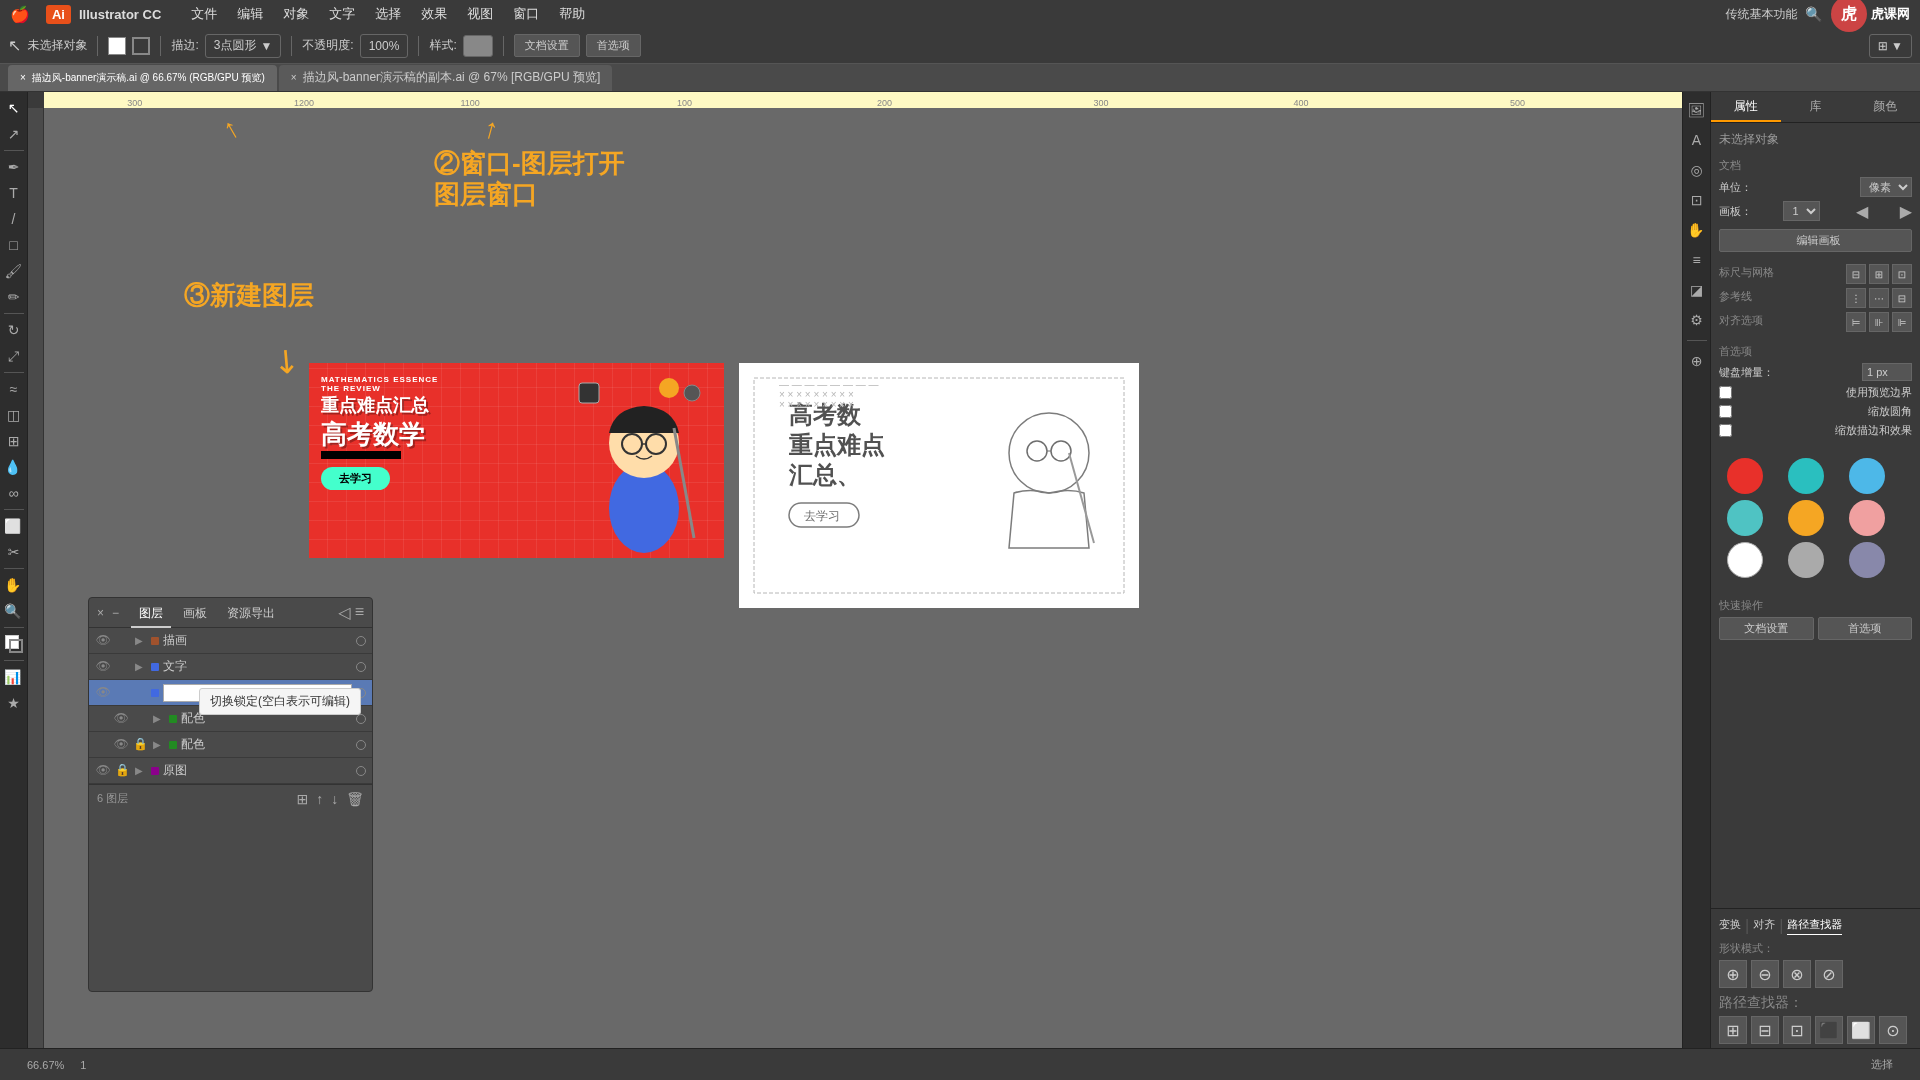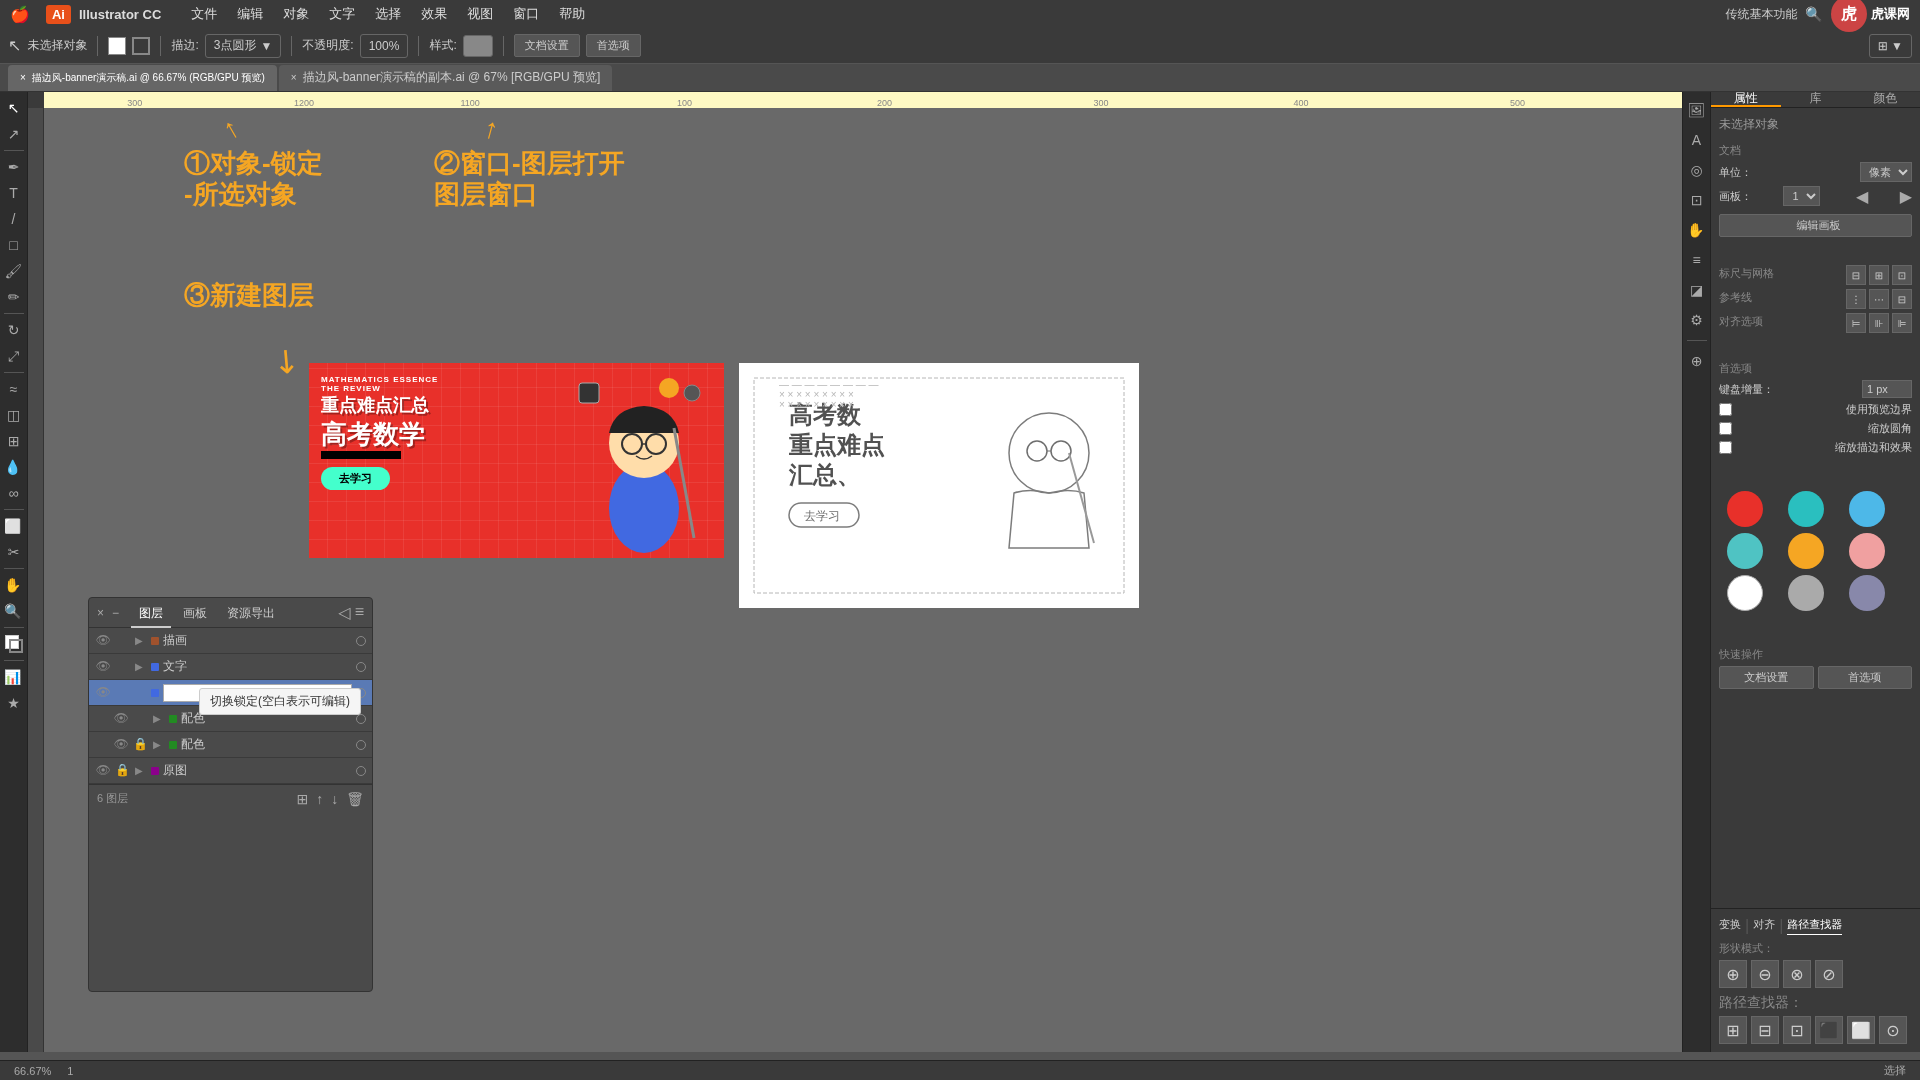--- a/index.html
+++ b/index.html
@@ -97,30 +97,30 @@
       width: 400px; height: 245px; top: 255px; left: 690px;
       background: white; overflow: hidden;
     }
 
     
     #right-panel {
       width: 210px; background: #3a3a3a; border-left: 1px solid #222;
       display: flex; flex-direction: column;
     }
     #panel-tabs {
-      display: flex; height: 16px; border-bottom: 1px solid #222;
+      display: flex; height: 31px; border-bottom: 1px solid #222;
     }
     .panel-tab {
       flex: 1; display: flex; align-items: center; justify-content: center;
       color: #aaa; font-size: 12px; cursor: pointer; border-bottom: 2px solid transparent;
     }
     .panel-tab.active { color: #fff; border-bottom: 2px solid #f90; }
     #panel-content { padding: 8px; flex: 1; }
     .panel-label { color: #888; font-size: 11px; margin-bottom: 4px; }
-    .panel-section { margin-bottom: 28px; }
+    .panel-section { margin-bottom: 12px; }
     .panel-row { display: flex; align-items: center; justify-content: space-between; margin-bottom: 4px; }
     .panel-value { color: #ccc; font-size: 11px; }
     select.panel-select { background: #555; color: #ccc; border: 1px solid #666; padding: 2px 4px; font-size: 11px; }
     .panel-btn {
       background: #555; color: #ccc; border: 1px solid #666;
       padding: 3px 10px; font-size: 11px; cursor: pointer; border-radius: 2px;
     }
     
     .color-swatches { display: grid; grid-template-columns: repeat(3,1fr); gap: 6px; padding: 8px; }
     .swatch { width: 36px; height: 36px; border-radius: 50%; cursor: pointer; }
@@ -161,22 +161,22 @@
 
     
     .tooltip {
       position: absolute; background: #f5f5f5; border: 1px solid #ccc;
       padding: 4px 10px; font-size: 12px; color: #333; border-radius: 3px;
       white-space: nowrap; z-index: 100;
     }
 
     
     #statusbar {
-      width: 100%; height: 20px; background: #3a3a3a;
-      display: flex; align-items: center; padding: 0 14px; gap: 16px;
+      width: 100%; height: 32px; background: #3a3a3a;
+      display: flex; align-items: center; padding: 0 27px; gap: 16px;
       border-top: 1px solid #222; position: absolute; bottom: 0; justify-content: center;
     }
     .status-item { color: #aaa; font-size: 11px; }
     .banner-grid {
       position: absolute; top: 0; left: 0; width: 100%; height: 100%;
       background-image: repeating-linear-gradient(0deg, transparent, transparent 18px, rgba(255,255,255,0.08) 18px, rgba(255,255,255,0.08) 19px),
         repeating-linear-gradient(90deg, transparent, transparent 18px, rgba(255,255,255,0.08) 18px, rgba(255,255,255,0.08) 19px);
     }
 
     
@@ -301,24 +301,20 @@
         <span class="ruler-mark" style="left:63%">300</span>
         <span class="ruler-mark" style="left:75%">400</span>
         <span class="ruler-mark" style="left:88%">500</span>
       </div>
     </div>
 
     <div id="canvas-with-ruler">
       <div id="ruler-left"></div>
       <div id="canvas-content">
 
-        <div class="annotation" style="left:140px;top:40px;line-height:1.2;">
-          <div>①对象-锁定</div>
-          <div>-所选对象</div>
-        </div>
 
         <div class="annotation" style="left:390px;top:40px;line-height:1.2;">
           <div>②窗口-图层打开</div>
           <div>图层窗口</div>
         </div>
 
         <div style="position:absolute;left:180px;top:5px;color:#f5a623;font-size:28px;transform:rotate(-30deg);">↑</div>
 
         <div style="position:absolute;left:440px;top:5px;color:#f5a623;font-size:28px;transform:rotate(15deg);">↑</div>
 

